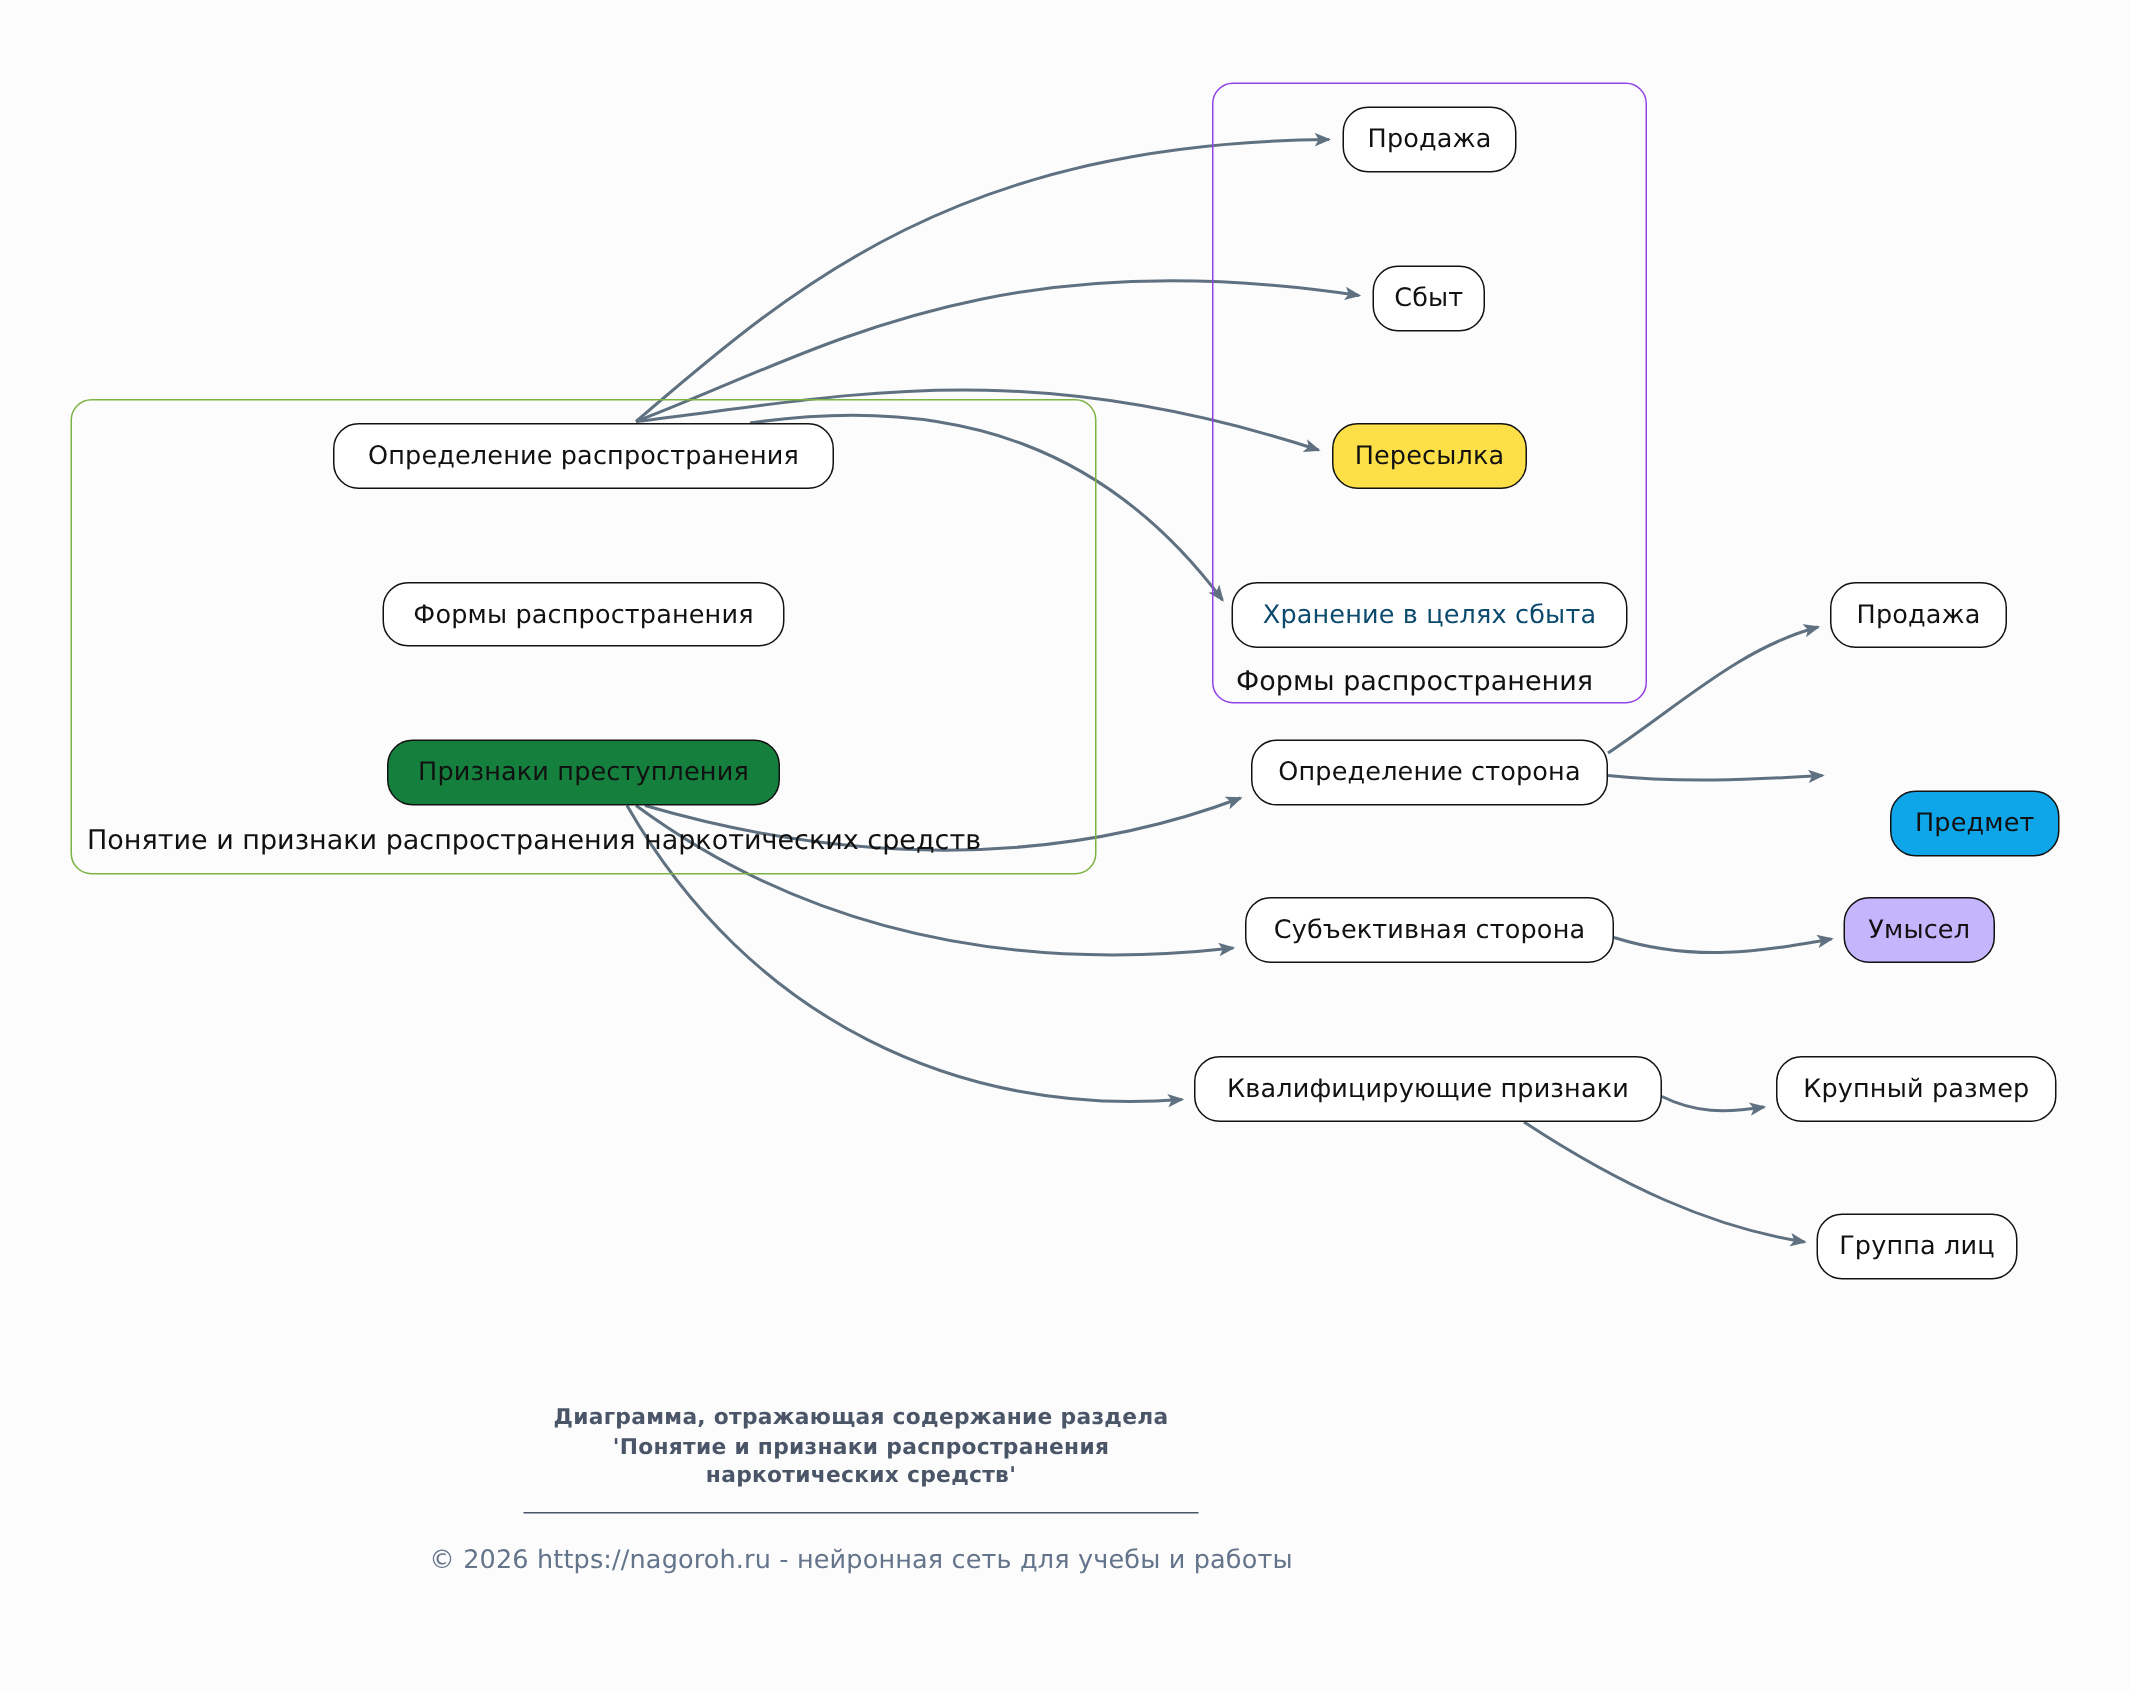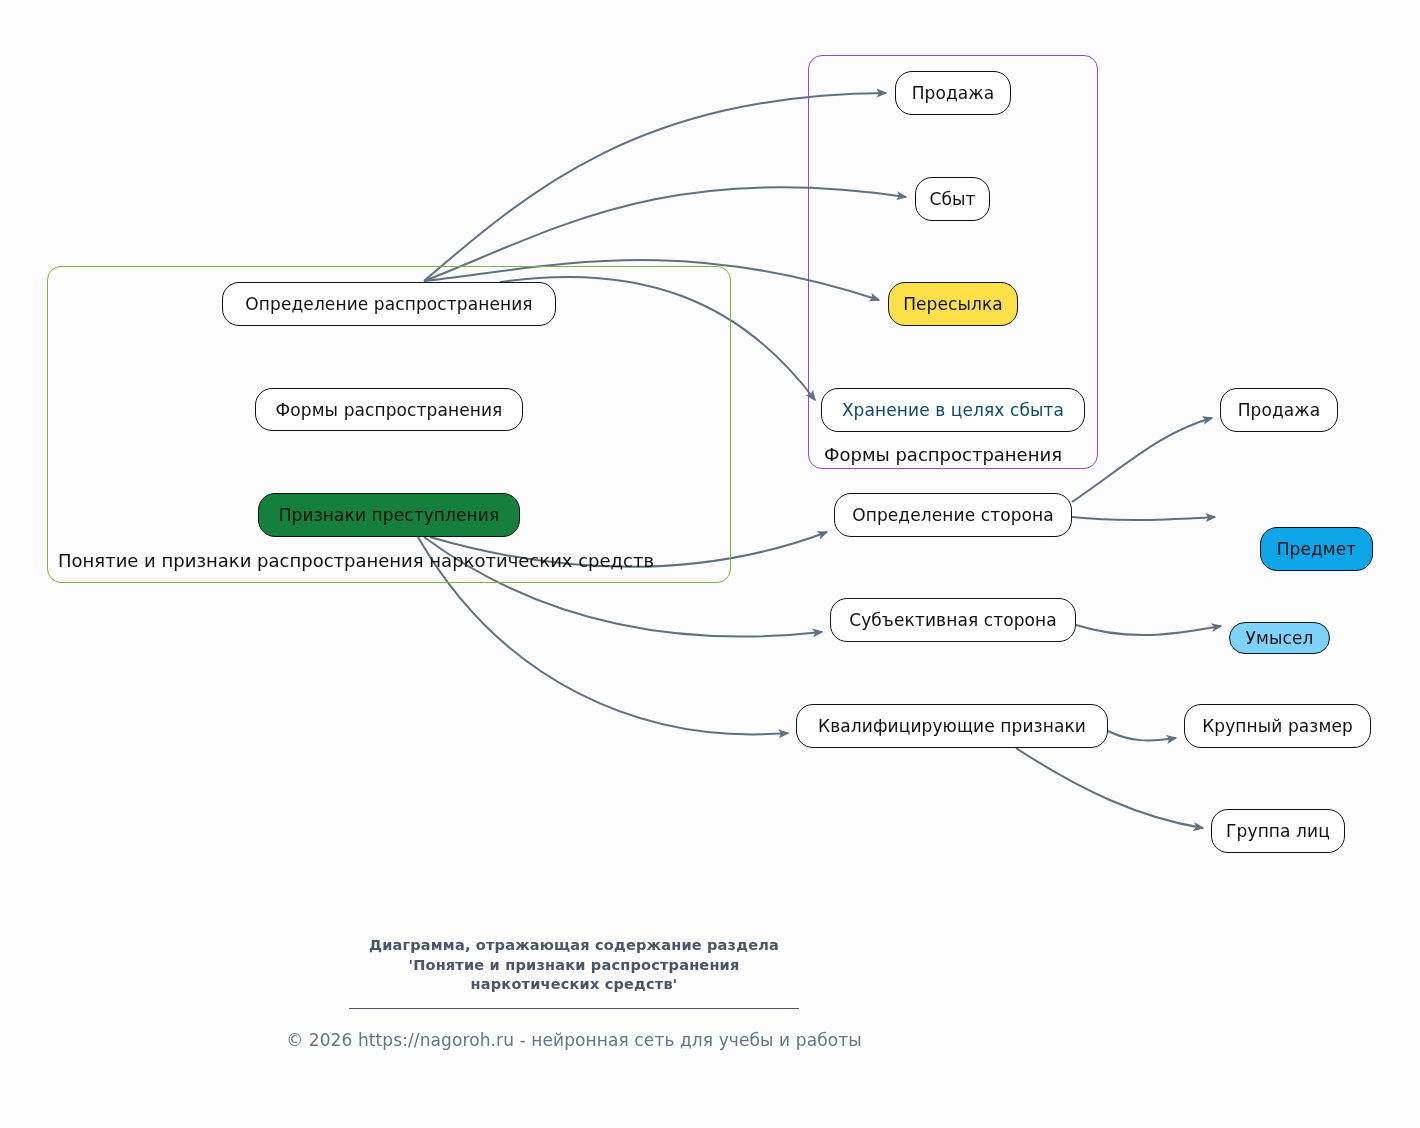--- a/index.html
+++ b/index.html
@@ -145,21 +145,21 @@
       </div>
       <div class="node" style="left: 796px; top: 704px; width: 312px; height: 44px; border-color: rgb(18, 18, 18); background: rgb(255, 255, 255); color: rgb(17, 17, 17);">
         <span>Квалифицирующие признаки</span>
       </div>
       <div class="node" style="left: 1220px; top: 388px; width: 118px; height: 44px; border-color: rgb(18, 18, 18); background: rgb(255, 255, 255); color: rgb(17, 17, 17);">
         <span>Продажа</span>
       </div>
       <div class="node" style="left: 1260px; top: 493px; width: 113px; height: 44px; border-color: rgb(18, 18, 18); background: #0ea5e9; color: rgb(17, 17, 17); margin-top: 34px;">
         <span>Предмет</span>
       </div>
-      <div class="node" style="left: 1229px; top: 598px; width: 101px; height: 32px; border-color: rgb(18, 18, 18); background: #7dd3fc; color: rgb(17, 17, 17); margin-top: 24px;">
+      <div class="node" style="left: 1229px; top: 598px; width: 101px; height: 44px; border-color: rgb(18, 18, 18); background: #c4b5fd; color: rgb(17, 17, 17);">
         <span>Умысел</span>
       </div>
       <div class="node" style="left: 1184px; top: 704px; width: 187px; height: 44px; border-color: rgb(18, 18, 18); background: rgb(255, 255, 255); color: rgb(17, 17, 17);">
         <span>Крупный размер</span>
       </div>
       <div class="node" style="left: 1211px; top: 809px; width: 134px; height: 44px; border-color: rgb(18, 18, 18); background: rgb(255, 255, 255); color: rgb(17, 17, 17);">
         <span>Группа лиц</span>
       </div>
     </div>
 

